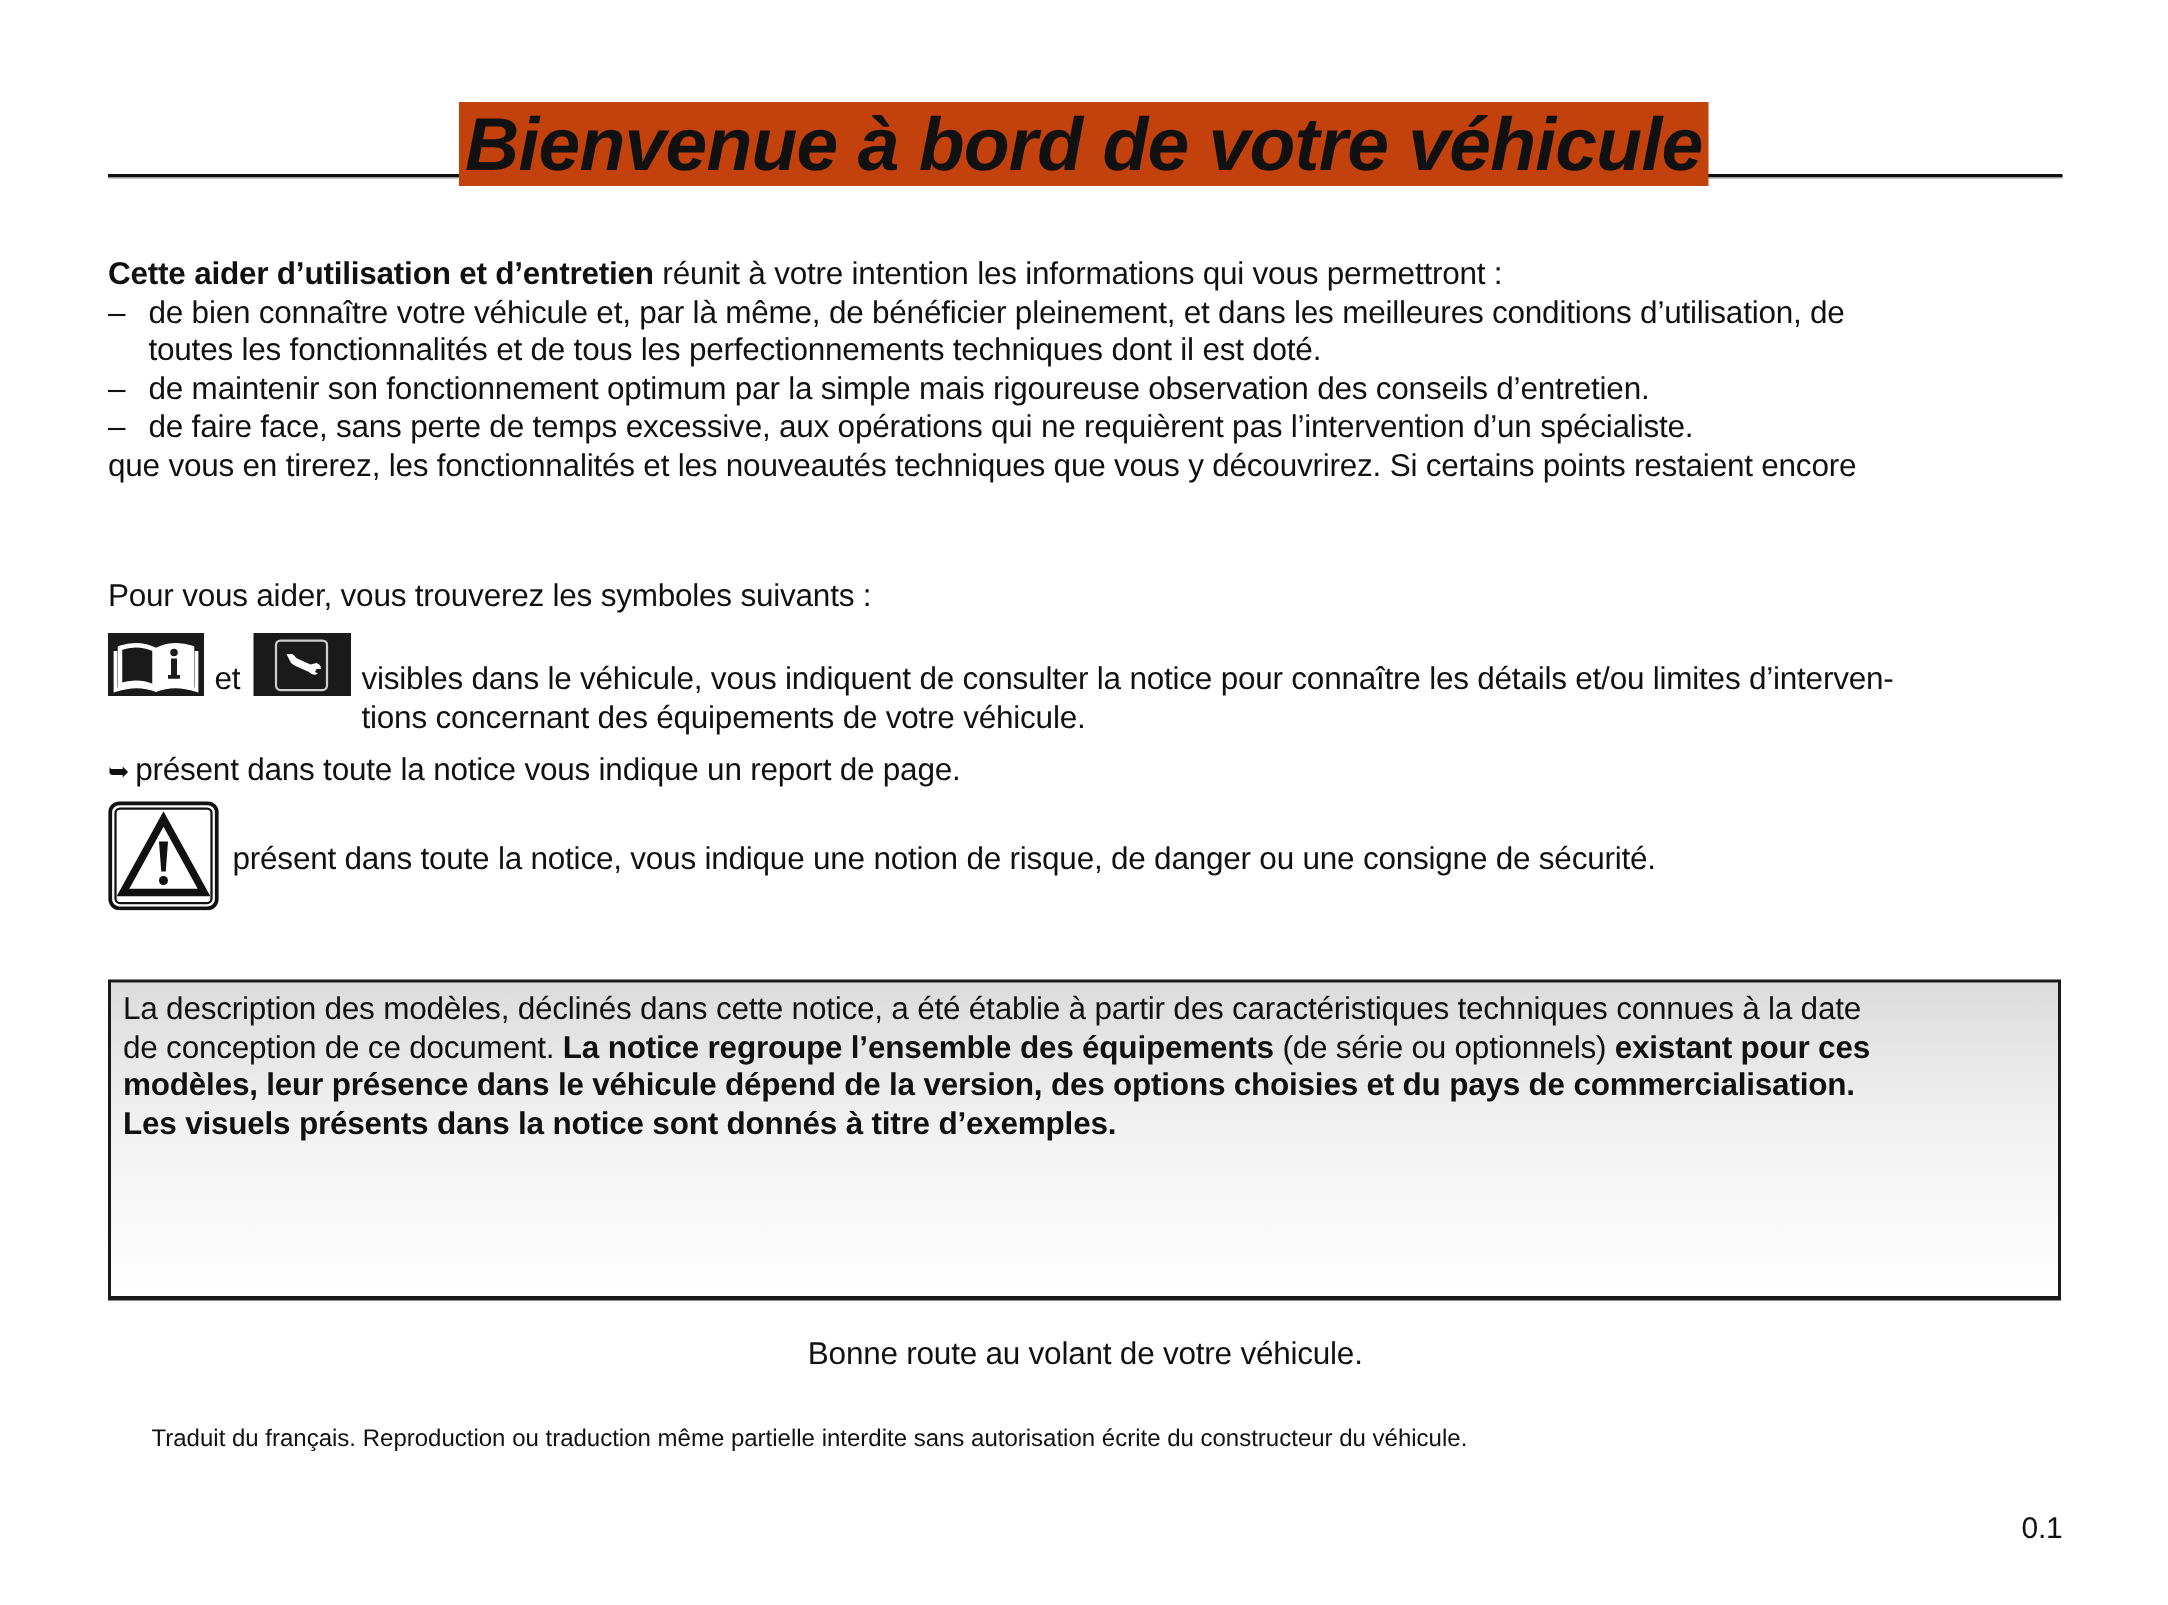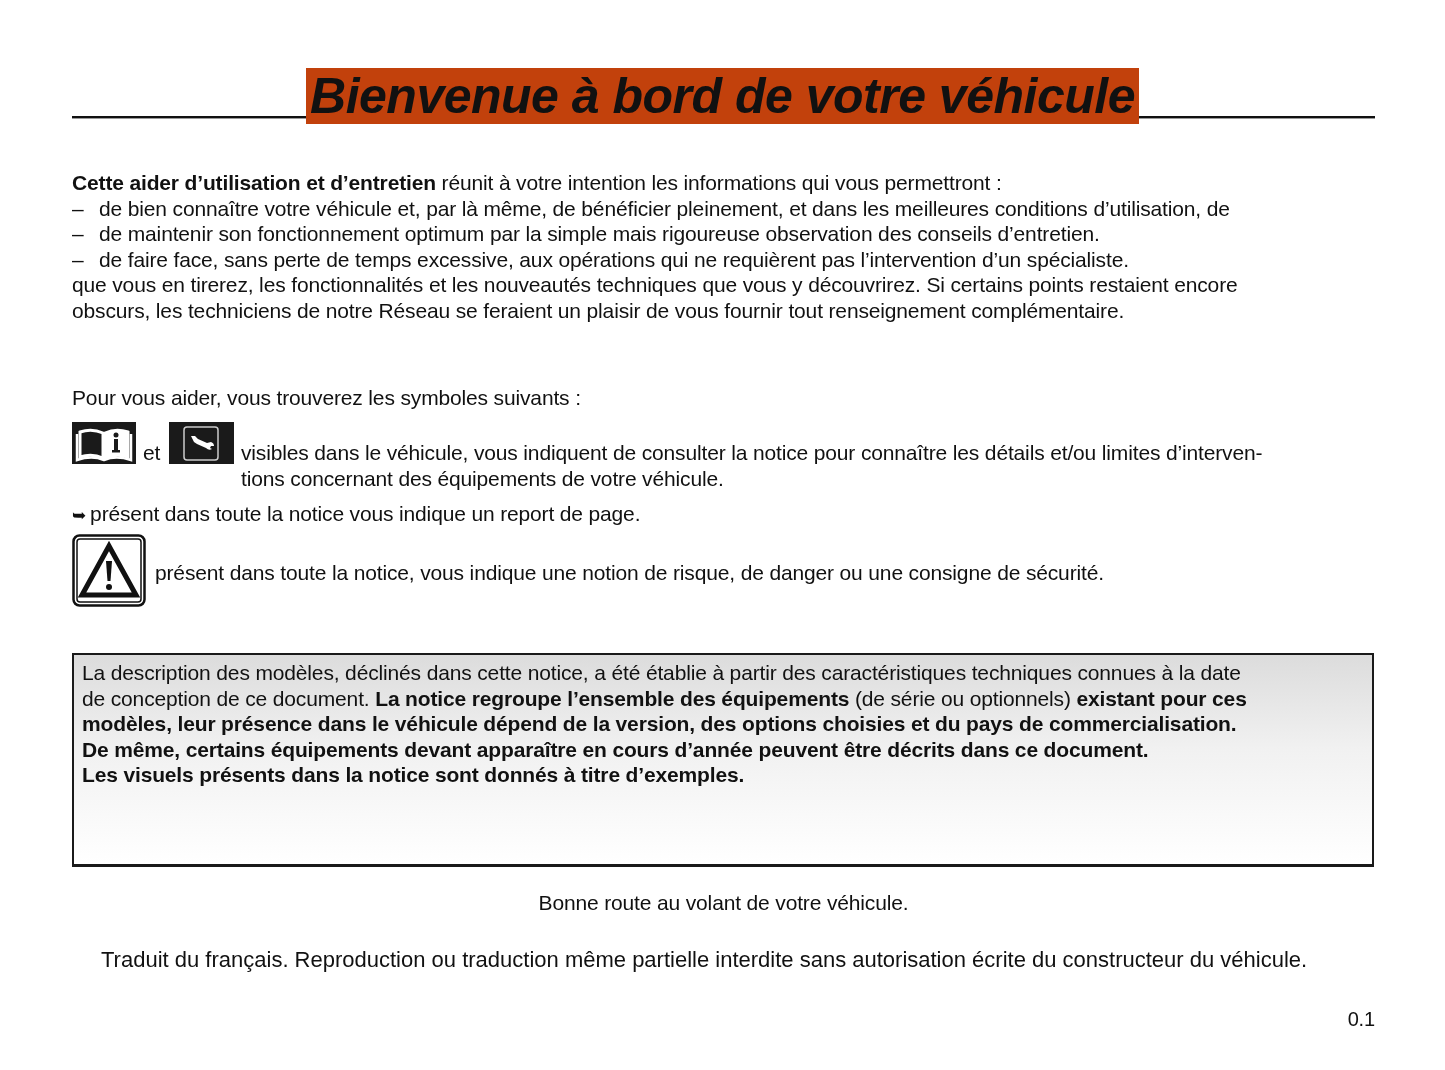--- a/index.html
+++ b/index.html
@@ -24,48 +24,48 @@
   .dash-line .dash { position: absolute; left: 0; top: 0; }
   b { font-weight: bold; }
   .icon-box { position: absolute; background: #1a1a1a; }
   .notice-box {
     position: absolute; left: 72px; top: 653px; width: 1298px; height: 209px;
     border: 2px solid #1a1a1a; border-bottom-width: 3px;
     background: linear-gradient(to bottom, #dcdcdc 0%, #f1f1f1 45%, #ffffff 100%);
     box-sizing: content-box;
   }
   .notice-box .inner { position: absolute; left: 8px; top: 5px; right: 6px; }
-  .footer-small { font-size: 22px; line-height: 22px; }
+  .footer-small { font-size: 16px; line-height: 22px; }
 </style>
 </head>
 <body>
 
 <div class="title-rule"></div>
 <h1 class="title" style="margin:0;">
   <span>Bienvenue à bord de votre véhicule</span>
 </h1>
 
 <div class="para txt" style="top:170px;">
   <div>
     <b>Cette aider d’utilisation et d’entretien</b><span> réunit à votre intention les informations qui vous permettront :</span>
   </div>
   <div class="dash-line">
     <span class="dash">–</span>
     <div>de bien connaître votre véhicule et, par là même, de bénéficier pleinement, et dans les meilleures conditions d’utilisation, de</div>
+    <div>toutes les fonctionnalités et de tous les perfectionnements techniques dont il est doté.</div>
   </div>
   <div class="dash-line">
     <span class="dash">–</span>
     <div>de maintenir son fonctionnement optimum par la simple mais rigoureuse observation des conseils d’entretien.</div>
   </div>
   <div class="dash-line">
     <span class="dash">–</span>
     <div>de faire face, sans perte de temps excessive, aux opérations qui ne requièrent pas l’intervention d’un spécialiste.</div>
   </div>
   <div>que vous en tirerez, les fonctionnalités et les nouveautés techniques que vous y découvrirez. Si certains points restaient encore</div>
-  <div>obscurs, les techniciens de notre Réseau se feraient un plaisir de vous fournir tout renseignement complémentaire.</div>
 </div>
 
 <div class="para txt" style="top:385px;">Pour vous aider, vous trouverez les symboles suivants :</div>
 
 <div class="icon-box" style="left:72px; top:422px; width:64px; height:42px;">
   <svg width="64" height="42" viewBox="0 0 64 42">
     <path d="M8 10 Q20 6 31 11 L31 36 Q20 31 8 35 Z" fill="none" stroke="#fff" stroke-width="3"></path>
     <path d="M56 10 Q44 6 33 11 L33 36 Q44 31 56 35 Z" fill="#fff" stroke="#fff" stroke-width="3"></path>
     <path d="M5 12 L5 38 Q20 33 32 38 Q44 33 59 38 L59 12" fill="none" stroke="#fff" stroke-width="2.5"></path>
     <rect x="42" y="17" width="4" height="12" fill="#1a1a1a"></rect>
@@ -101,20 +101,19 @@
 </div>
 <div class="abs txt" style="left:155px; top:560px; width:1220px; font-weight:normal;">présent dans toute la notice, vous indique une notion de risque, de danger ou une consigne de sécurité.</div>
 
 <div class="notice-box">
   <div class="inner txt">
     <div>La description des modèles, déclinés dans cette notice, a été établie à partir des caractéristiques techniques connues à la date</div>
     <div>
       <span>de conception de ce document. </span><b>La notice regroupe l’ensemble des équipements</b><span> (de série ou optionnels) </span><b>existant pour ces</b>
     </div>
     <div style="font-weight:bold;">modèles, leur présence dans le véhicule dépend de la version, des options choisies et du pays de commercialisation.</div>
-    <div style="font-weight:bold;">De même, certains équipements devant apparaître en cours d’année peuvent être décrits dans ce document.</div>
     <div style="font-weight:bold;">Les visuels présents dans la notice sont donnés à titre d’exemples.</div>
   </div>
 </div>
 
 <div class="para txt" style="top:890px;text-align:center;">Bonne route au volant de votre véhicule.</div>
 <div class="abs footer-small" style="left:101px; top:949px; width:1270px;">Traduit du français. Reproduction ou traduction même partielle interdite sans autorisation écrite du constructeur du véhicule.</div>
 <div class="abs txt" style="right:70px; top:1007px; font-size:20px;">0.1</div>
 
 </body></html>

